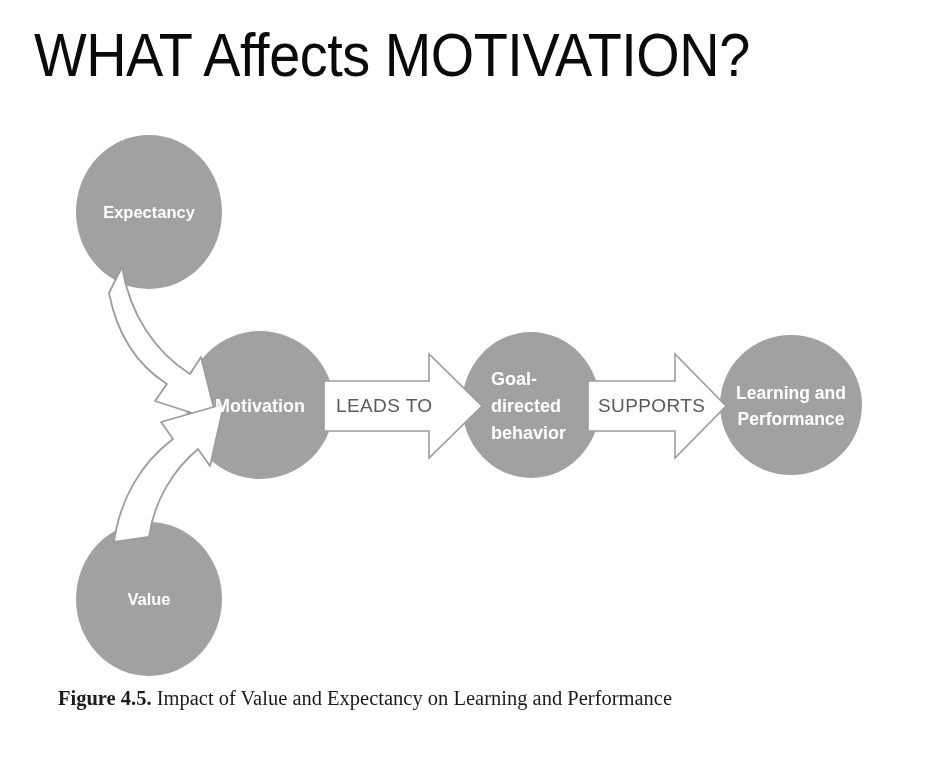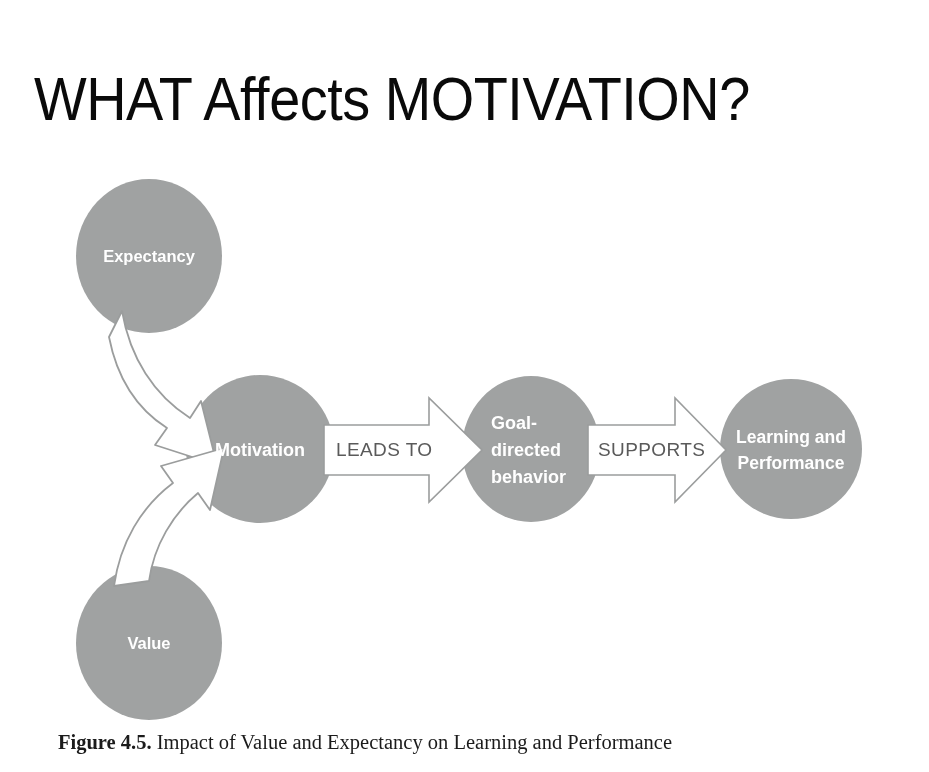--- a/index.html
+++ b/index.html
@@ -13,21 +13,20 @@
     position: relative;
     overflow: hidden;
     font-family: "Liberation Sans", sans-serif;
     -webkit-font-smoothing: antialiased;
   }
 
   #slide {
     position: absolute;
     inset: 0;
     background: #ffffff;
-    margin-top: 44px;
   }
 
   
   #slide-title {
     position: absolute;
     left: 34px;
     top: 22px;
     width: 860px;
     font-family: "Liberation Sans", sans-serif;
     font-size: 62px;

